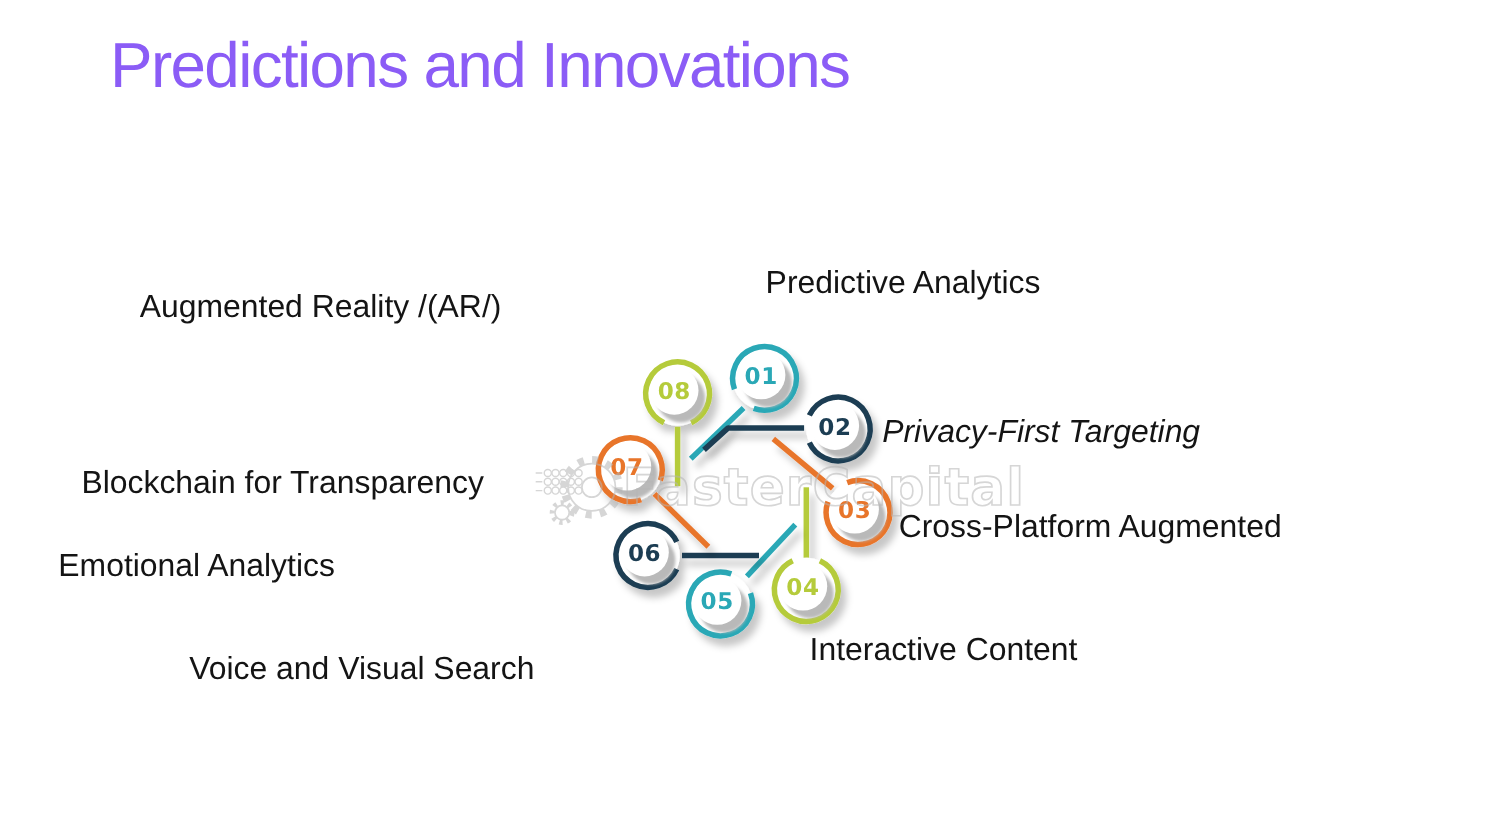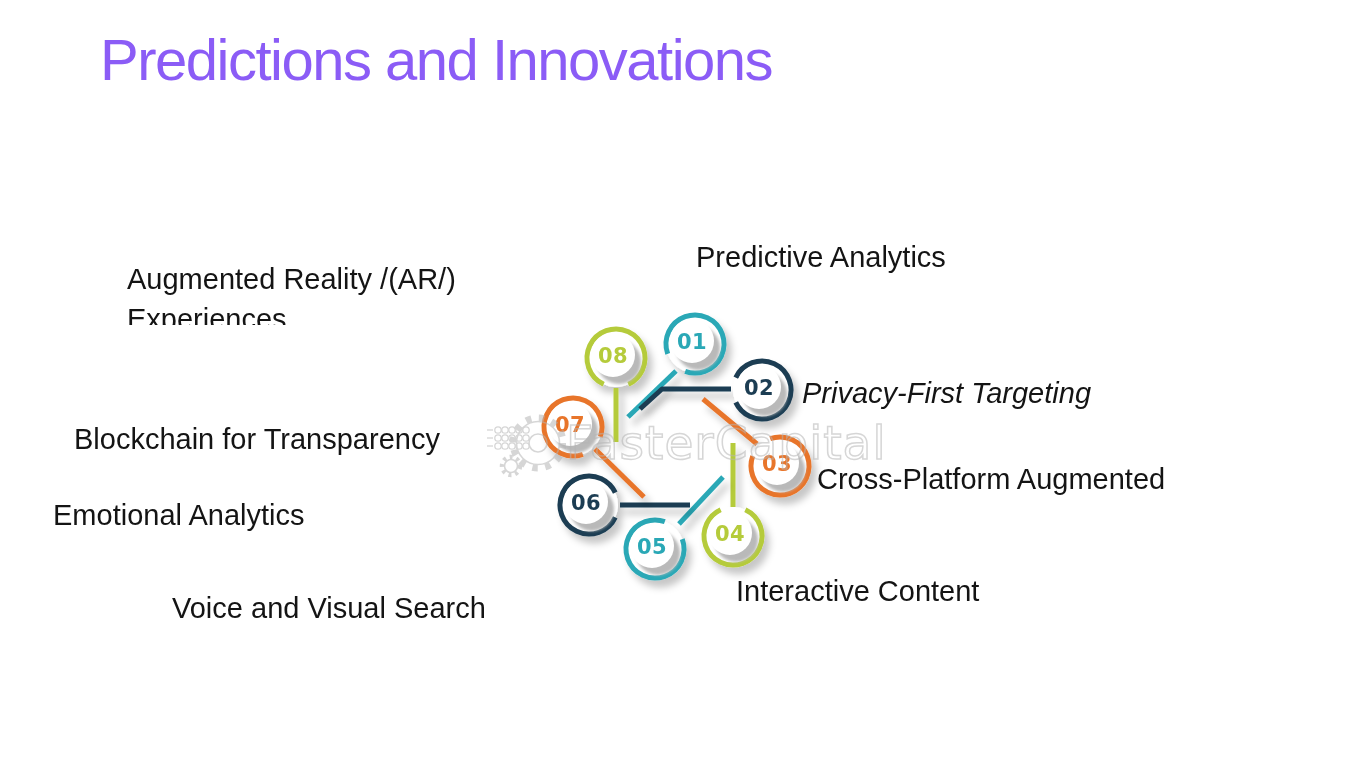--- a/index.html
+++ b/index.html
@@ -18,21 +18,21 @@
   .lbl-predictive{left:696px;top:243px;}
   .lbl-privacy{left:802px;top:379px;font-style:italic;}
   .lbl-cross{left:817px;top:465px;}
   .lbl-interactive{left:736px;top:577px;}
   .lbl-voice{left:172px;top:594px;}
   .lbl-emotional{left:53px;top:501px;}
   .lbl-blockchain{left:34px;top:425px;margin-left:40px;}
   .lbl-augmented{left:127px;top:259px;height:66px;line-height:40px;overflow:hidden;}
   .watermark{
     position:absolute;left:486px;top:408px;z-index:5;opacity:.55;
-    display:flex;pointer-events:none;
+    display:flex;align-items:center;pointer-events:none;font-weight:bold;
   }
   .wm-text{
     font-size:47px;letter-spacing:1px;line-height:70px;white-space:nowrap;
     color:transparent;-webkit-text-stroke:1.5px #b5b5b5;
     font-family:"DejaVu Sans", sans-serif;
   }
   .node-num{
     font-family:"DejaVu Sans", sans-serif;font-weight:bold;font-size:21px;letter-spacing:.5px;
   }
 </style>
@@ -152,14 +152,13 @@
 
 <div class="label lbl-predictive">Predictive Analytics</div>
 <div class="label lbl-privacy">Privacy-First Targeting</div>
 <div class="label lbl-cross">Cross-Platform Augmented</div>
 <div class="label lbl-interactive">Interactive Content</div>
 <div class="label lbl-voice">Voice and Visual Search</div>
 <div class="label lbl-emotional">Emotional Analytics</div>
 <div class="label lbl-blockchain">Blockchain for Transparency</div>
 <div class="label lbl-augmented">
   <div>Augmented Reality /(AR/)</div>
-  <div>Experiences</div>
 </div>
 
 </body></html>

